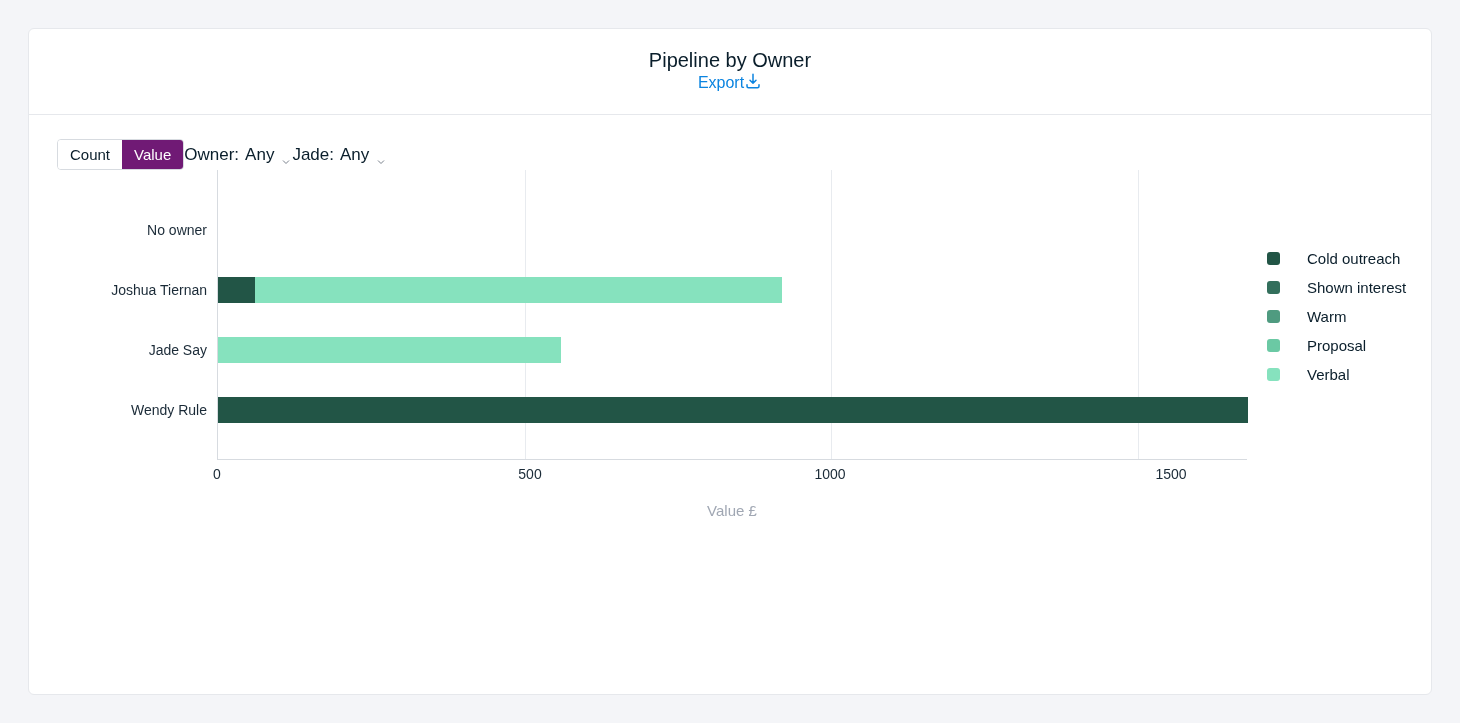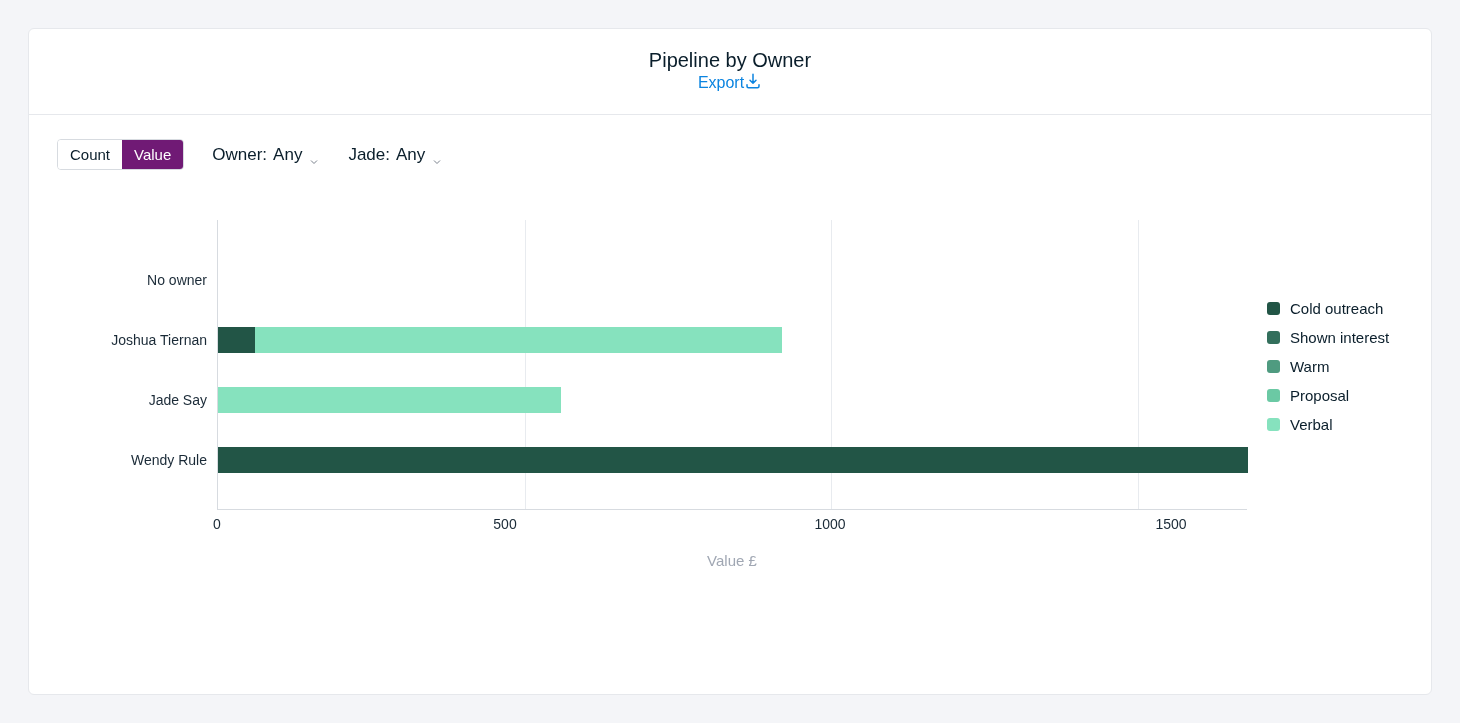--- a/index.html
+++ b/index.html
@@ -48,22 +48,20 @@
       flex-direction: column;
     }
     .subtitle {
       font-size: 17px;
       color: #a0a7b3;
       margin-bottom: 24px;
     }
     .controls {
       display: flex;
       align-items: center;
-      gap: 28px;
-      margin-bottom: 50px;
     }
     .seg {
       display: flex;
       border: 1px solid #d7dbe0;
       border-radius: 4px;
       overflow: hidden;
     }
     .seg button {
       border: none;
       background: #fff;
@@ -163,21 +161,21 @@
     .legend {
       flex: 0 0 auto;
       display: flex;
       flex-direction: column;
       gap: 12px;
       margin-top: 80px;
     }
     .legend .item {
       display: flex;
       align-items: center;
-      gap: 10px;
+      gap: 27px;
       font-size: 15px;
       color: #0a1e2b;
     }
     .swatch {
       width: 13px;
       height: 13px;
       border-radius: 3px;
       flex: 0 0 13px;
     }
   </style>
@@ -252,21 +250,21 @@
                 </div>
                 <div class="bar-row">
                   <div class="stack">
                     <div class="seg-bar" style="width: 1030px; background: rgb(34, 85, 70);"></div>
                   </div>
                 </div>
               </div>
           </div>
           <div class="xaxis" id="xaxis">
               <div class="xtick" style="left: 0px;">0</div>
-              <div class="xtick" style="left: 288px;">500</div>
+              <div class="xtick" style="left: 313px;">500</div>
               <div class="xtick" style="left: 613.095px;">1000</div>
               <div class="xtick" style="left: 954px;">1500</div>
             </div>
           <div class="xlabel">Value £</div>
         </div>
       </div>
       <div class="legend" id="legend">
           <div class="item">
             <div class="swatch" style="background: rgb(34, 85, 70);"></div>
             <span>Cold outreach</span>

